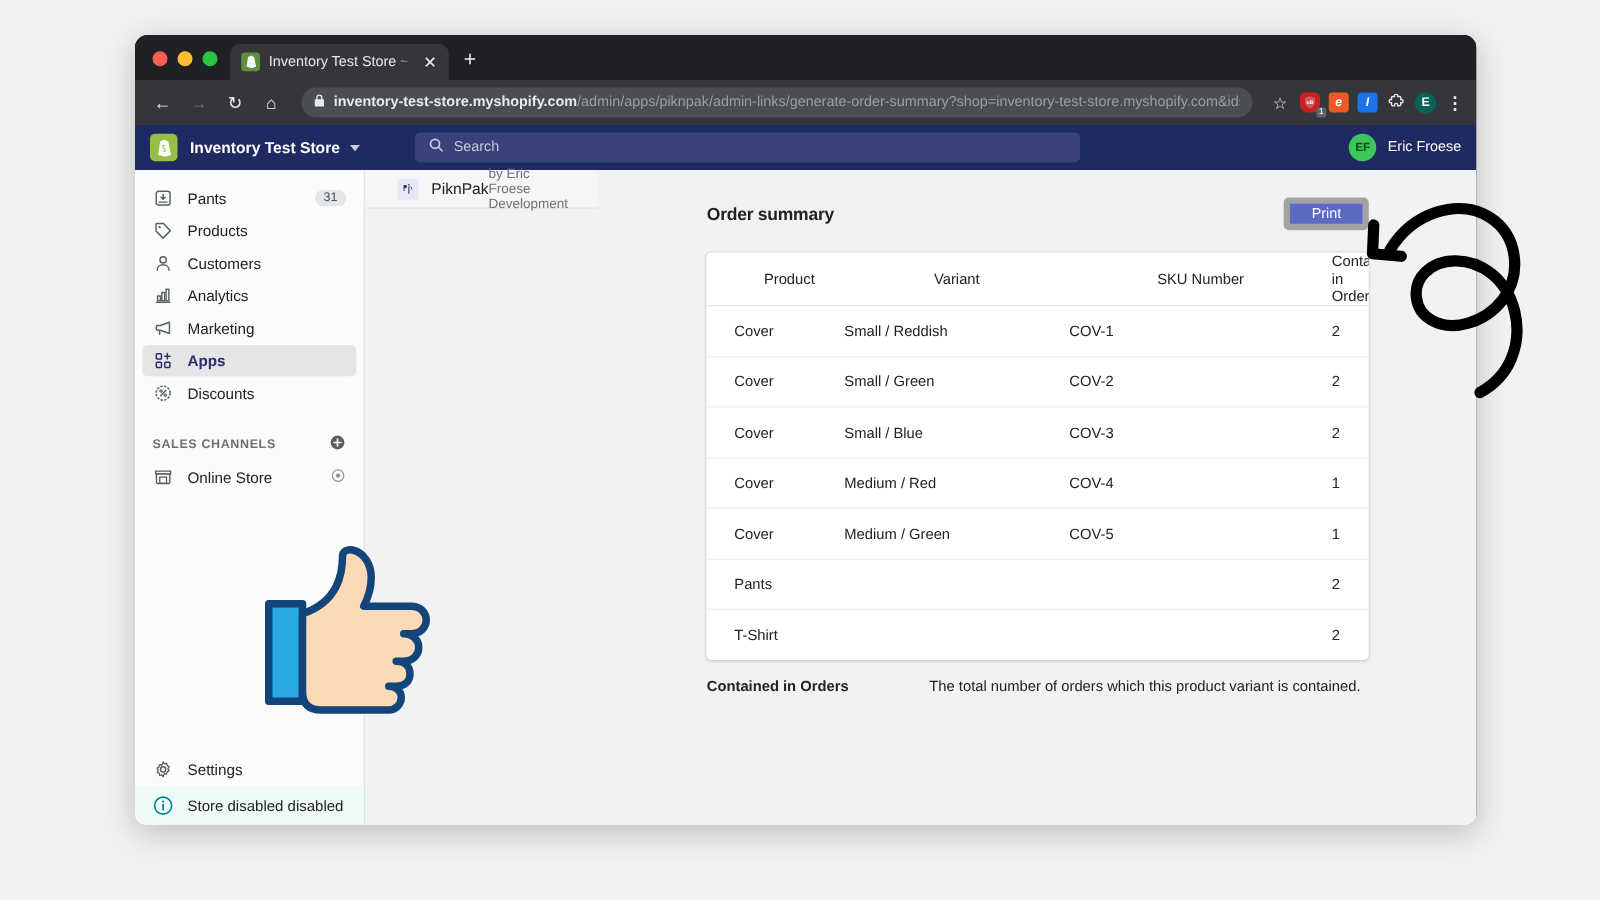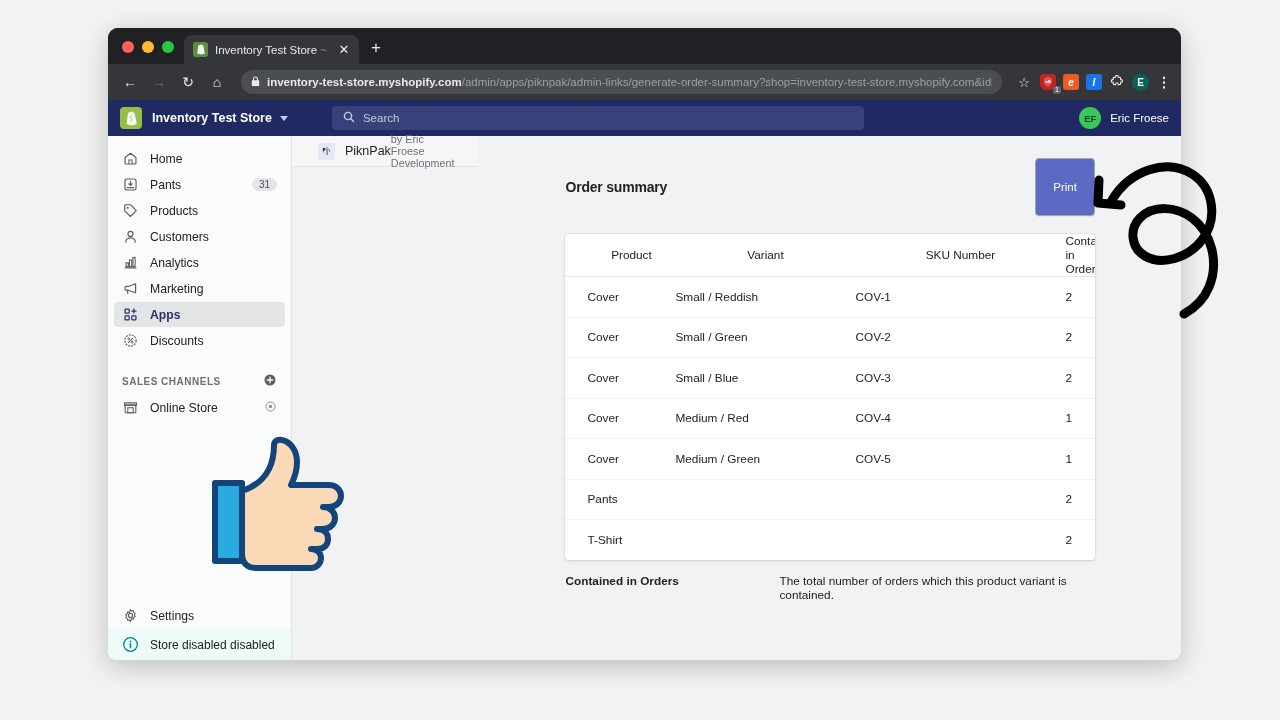--- a/index.html
+++ b/index.html
@@ -211,21 +211,21 @@
   .app-name { font-size: 12.5px; color: #202223; margin-left: 10px; }
   .app-author { margin-left: auto; font-size: 10.8px; color: #6d7175; }
 
   .page { flex: 1 1 auto; padding: 22px 86px 0 87px; overflow: hidden; }
   .page-head { display: flex; align-items: center; margin-bottom: 18px; }
   .page-title { font-size: 14px; font-weight: 700; color: #202223; letter-spacing: -.2px; }
   .print-btn {
     margin-left: auto;
     background: #5c6ac4; color: #fff;
     font-size: 11.5px; border-radius: 4px;
-    padding: 22px 17px; border: 1px solid #a3a3a3;
+    padding: 2px 17px; border: 5px solid #a3a3a3;
     box-shadow: 0 1px 0 rgba(22,29,37,.05);
     font-family: inherit;
   }
 
   .card {
     background: #fff; border-radius: 4px;
     box-shadow: 0 0 0 1px rgba(63,63,68,.05), 0 1px 3px rgba(63,63,68,.15);
     overflow: hidden;
   }
   table { width: 100%; border-collapse: collapse; table-layout: fixed; }
@@ -239,21 +239,21 @@
   thead th { border-bottom: 1px solid #e6e6e6; }
   tbody tr:last-child td { border-bottom: none; }
   .c-product  { width: 110px; padding-left: 22px; }
   .c-variant  { width: 180px; }
   .c-sku      { width: 210px; }
   .c-orders   { text-align: right; padding-right: 0; }
   .c-qty      { width: 96px; text-align: right; padding-right: 22px; }
 
   .footnote { display: flex; margin-top: 14px; }
   .fn-term { font-size: 11.8px; font-weight: 700; color: #202223; width: 178px; flex: 0 0 178px; }
-  .fn-desc { font-size: 11.8px; color: #202223; margin-left: 36px; }
+  .fn-desc { font-size: 11.8px; color: #202223; }
 
   
   .anno { position: absolute; pointer-events: none; }
   #thumb-anno { left: 205px; top: 435px; }
   #arrow-anno { left: 1085px; top: 155px; }
 </style>
 </head>
 <body>
 
 <div class="browser-window">
@@ -338,29 +338,20 @@
       <div class="user-chip">
         <span class="user-av">EF</span>
         <span class="user-name">Eric Froese</span>
       </div>
     </div>
 
     <div class="admin-body">
 
       <div class="sidebar">
 
-        <div class="nav-item">
-          <span class="nav-ico">
-            <svg width="15" height="15" viewBox="0 0 16 16">
-                <path d="M2.2 7 8 2.4 13.8 7v6a.9.9 0 0 1-.9.9H3.1a.9.9 0 0 1-.9-.9V7Z" fill="none" stroke="#5c5f62" stroke-width="1.25" stroke-linejoin="round"></path>
-                <path d="M6.3 13.9V9.6h3.4v4.3" fill="none" stroke="#5c5f62" stroke-width="1.1"></path>
-              </svg>
-          </span>
-          <span class="nav-label">Home</span>
-        </div>
 
         <div class="nav-item">
           <span class="nav-ico">
             <svg width="15" height="15" viewBox="0 0 16 16">
                 <rect x="2.1" y="2.1" width="11.8" height="11.8" rx="2" fill="none" stroke="#5c5f62" stroke-width="1.25"></rect>
                 <path d="M8 4.6v4.2M6.2 7.2 8 9l1.8-1.8M4.6 11.4h6.8" fill="none" stroke="#5c5f62" stroke-width="1.25" stroke-linecap="round" stroke-linejoin="round"></path>
               </svg>
           </span>
           <span class="nav-label">Pants</span>
           <span class="nav-badge">31</span>

